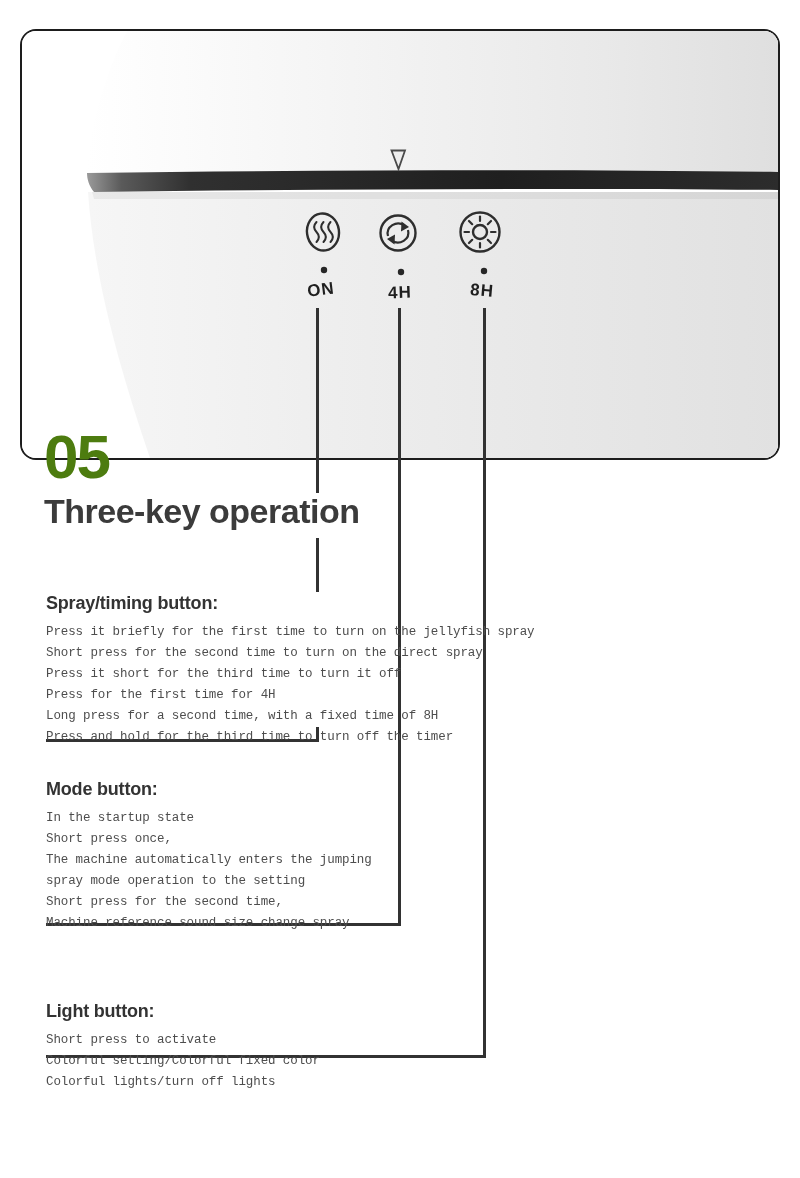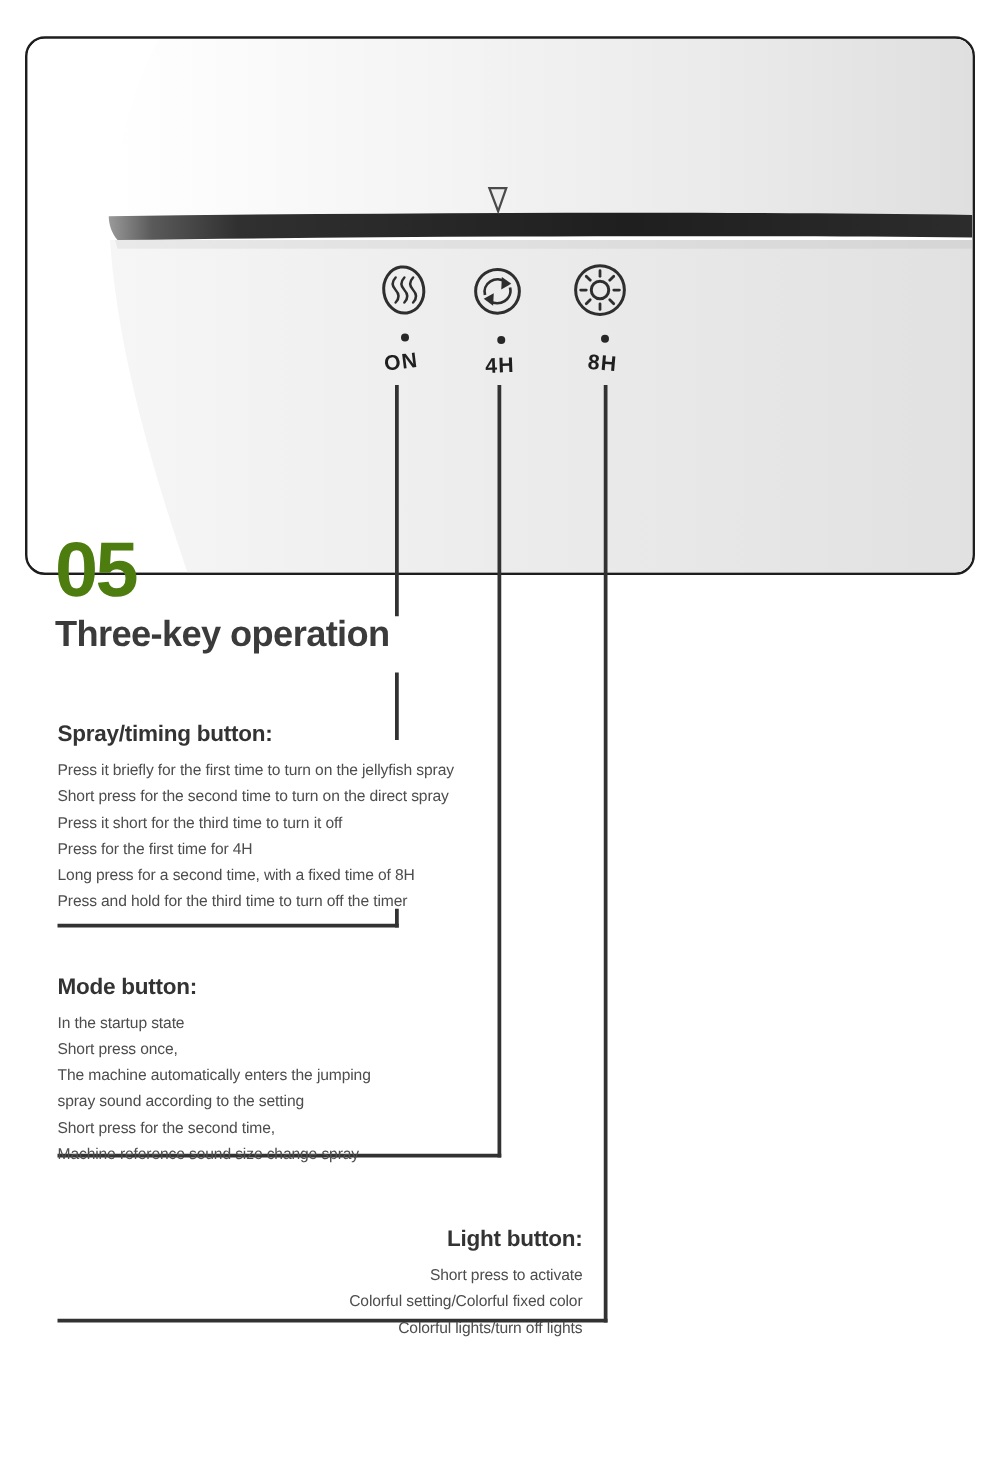--- a/index.html
+++ b/index.html
@@ -22,34 +22,35 @@
   .vline,.hline{position:absolute;background:#323232;}
   .vline{width:3px;}
   .hline{height:3px;}
   
   .step-number{
     position:absolute;left:44px;top:426px;
     font-size:62px;font-weight:bold;color:#4d7c0f;line-height:1;letter-spacing:-2px;
   }
   .step-title{
     position:absolute;left:44px;top:492px;
-    font-size:29px;font-weight:bold;color:#3b3b3b;letter-spacing:-0.5px;
+    font-size:34px;font-weight:bold;color:#3b3b3b;letter-spacing:-0.5px;
   }
   .sec{position:absolute;left:46px;width:420px;}
   .sec h3{
     margin:0 0 8px 0;font-size:18px;font-weight:bold;color:#333333;line-height:22px;
     letter-spacing:-0.2px;
   }
   .sec p{
     margin:0;font-size:12.5px;color:#4d4d4d;line-height:21px;letter-spacing:-0.1px;
     white-space:nowrap;
+    font-family:Liberation Mono, monospace;
   }
-  .s1{top:576px;}
+  .s1{top:592px;}
   .s2{top:778px;}
-  .s3{top:980px;text-align:right;}
+  .s3{top:1000px;}
 </style>
 </head>
 <body>
 
 <div id="stage">
 
   <div class="card">
     <svg viewBox="0 0 756 427">
       <defs>
         <linearGradient id="gTop" x1="0" y1="0" x2="1" y2="0">
@@ -145,21 +146,21 @@
     <p>Press for the first time for 4H</p>
     <p>Long press for a second time, with a fixed time of 8H</p>
     <p>Press and hold for the third time to turn off the timer</p>
   </div>
 
   <div class="sec s2">
     <h3>Mode button:</h3>
     <p>In the startup state</p>
     <p>Short press once,</p>
     <p>The machine automatically enters the jumping</p>
-    <p>spray sound according to the setting</p>
+    <p>spray mode operation to the setting</p>
     <p>Short press for the second time,</p>
     <p>Machine reference sound size change spray</p>
   </div>
 
   <div class="sec s3">
     <h3>Light button:</h3>
     <p>Short press to activate</p>
     <p>Colorful setting/Colorful fixed color</p>
     <p>Colorful lights/turn off lights</p>
   </div>

